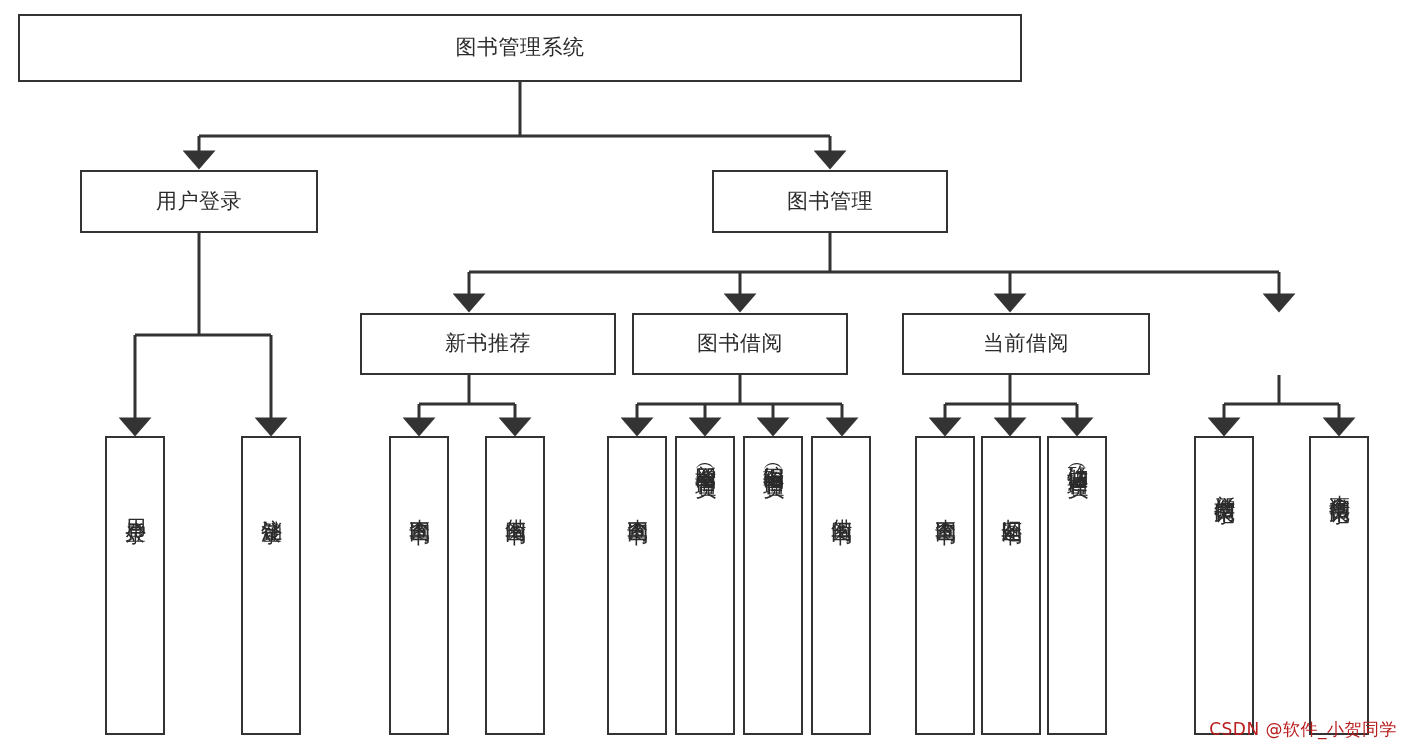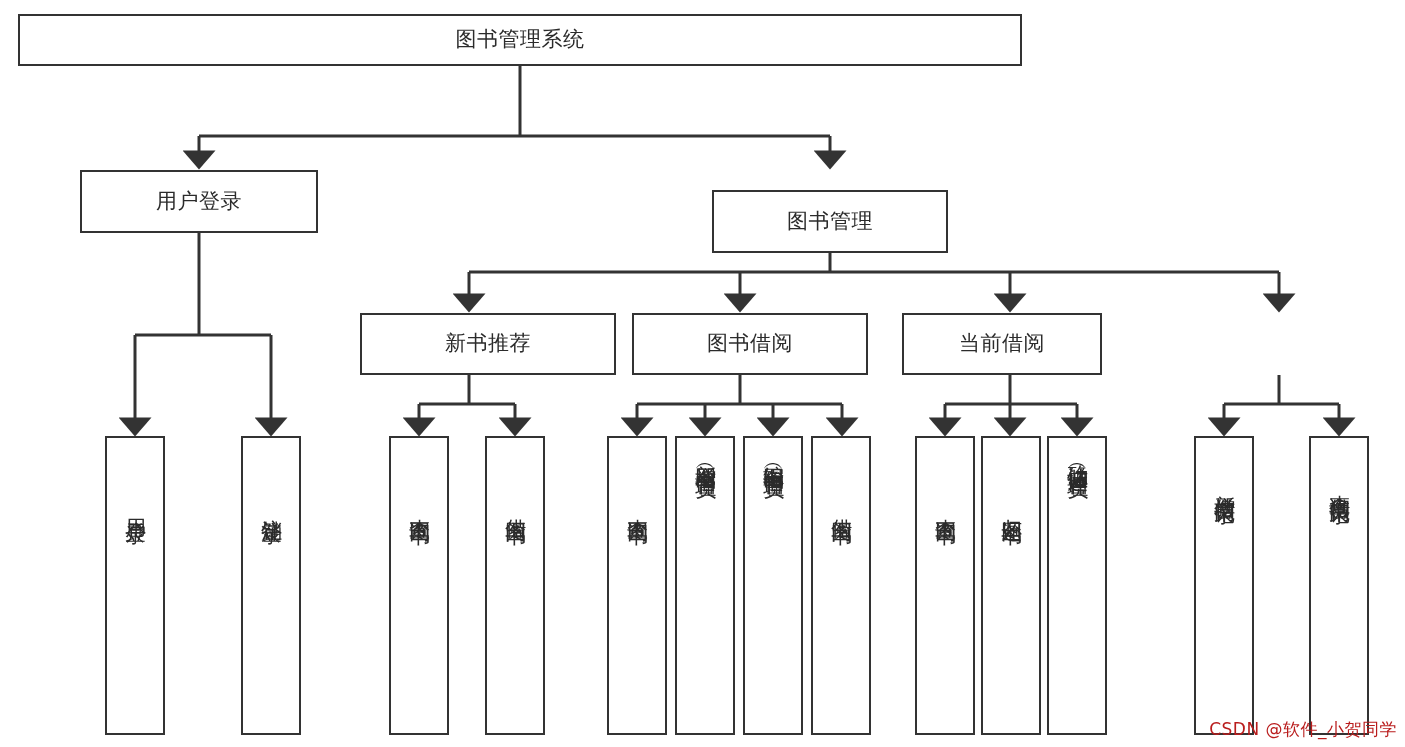--- a/index.html
+++ b/index.html
@@ -119,38 +119,38 @@
       <path d="M1010,404 L1010,427" marker-end="url(#arrow)"></path>
       <path d="M1077,404 L1077,427" marker-end="url(#arrow)"></path>
 
       <path d="M1279,375 L1279,404"></path>
       <path d="M1224,404 L1339,404"></path>
       <path d="M1224,404 L1224,427" marker-end="url(#arrow)"></path>
       <path d="M1339,404 L1339,427" marker-end="url(#arrow)"></path>
     </g>
   </svg>
 
-  <div class="node node-h" style="left:18px; top:14px; width:1004px; height:52px;">
+  <div class="node node-h" style="left:18px; top:14px; width:1004px; height:68px;">
     <span>图书管理系统</span>
   </div>
 
   <div class="node node-h" style="left:80px; top:170px; width:238px; height:63px;">
     <span>用户登录</span>
   </div>
-  <div class="node node-h" style="left:712px; top:170px; width:236px; height:63px;margin-top:20px;">
+  <div class="node node-h" style="left:712px; top:170px; width:236px; height:63px;">
     <span>图书管理</span>
   </div>
 
   <div class="node node-h" style="left:360px; top:313px; width:256px; height:62px;">
     <span>新书推荐</span>
   </div>
-  <div class="node node-h" style="left:632px; top:313px; width:236px; height:62px;">
+  <div class="node node-h" style="left:632px; top:313px; width:216px; height:62px;">
     <span>图书借阅</span>
   </div>
-  <div class="node node-h" style="left:902px; top:313px; width:200px; height:62px;font-family:Liberation Serif, serif;">
+  <div class="node node-h" style="left:902px; top:313px; width:248px; height:62px;font-family:Liberation Serif, serif;">
     <span>当前借阅</span>
   </div>
 
   <div class="node node-v mid" style="left:105px; top:436px; width:60px; height:299px;">
     <span class="vtext">用户登录</span>
   </div>
   <div class="node node-v mid" style="left:241px; top:436px; width:60px; height:299px;">
     <span class="vtext">注销登录</span>
   </div>
 

